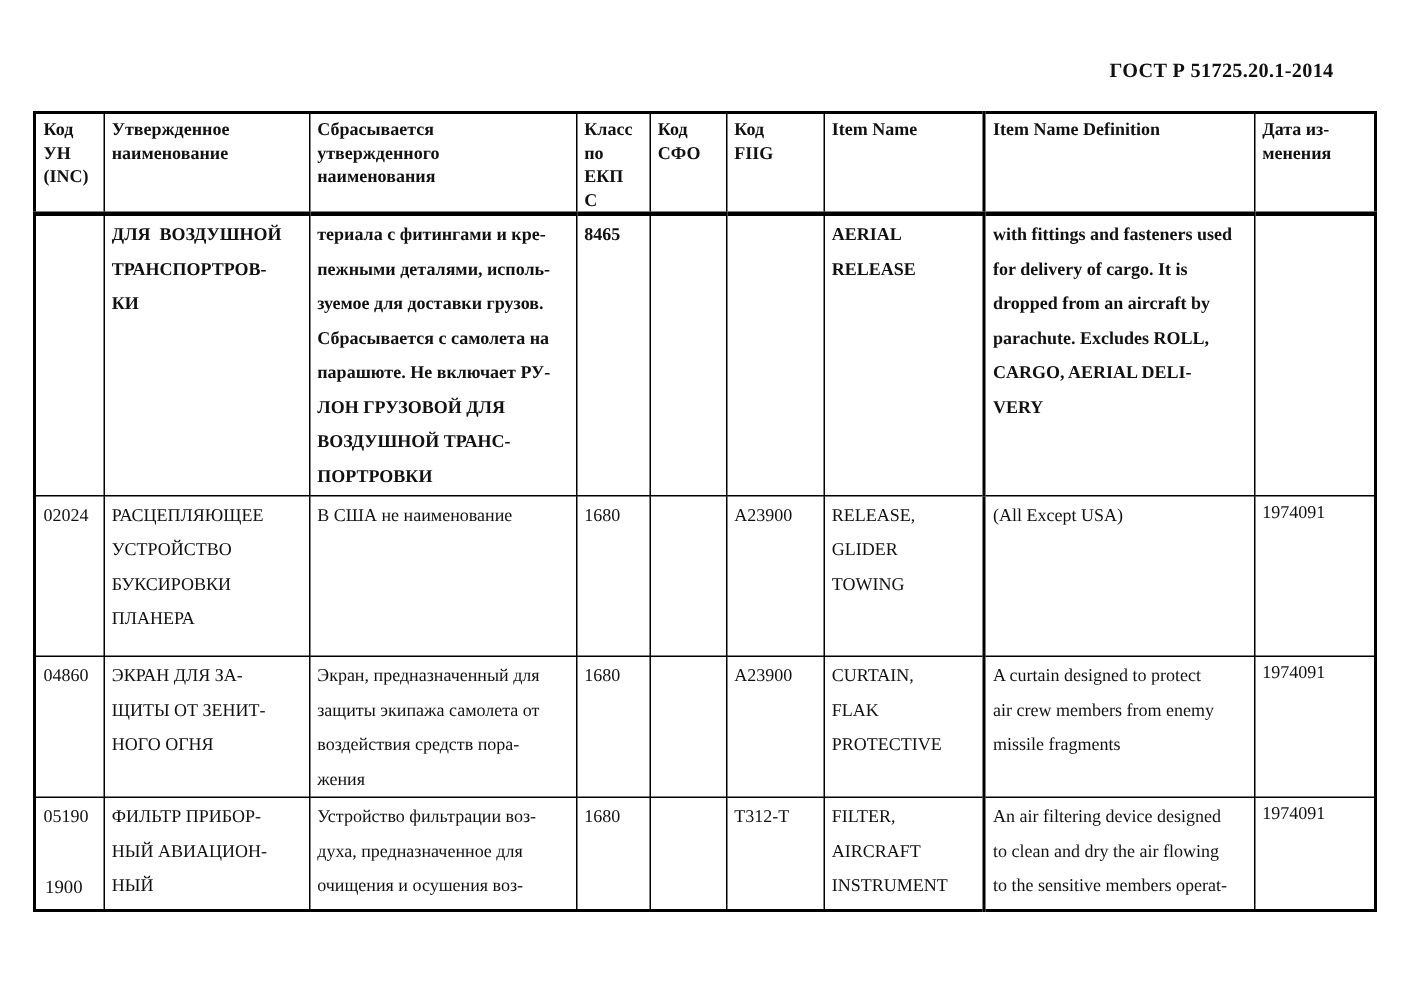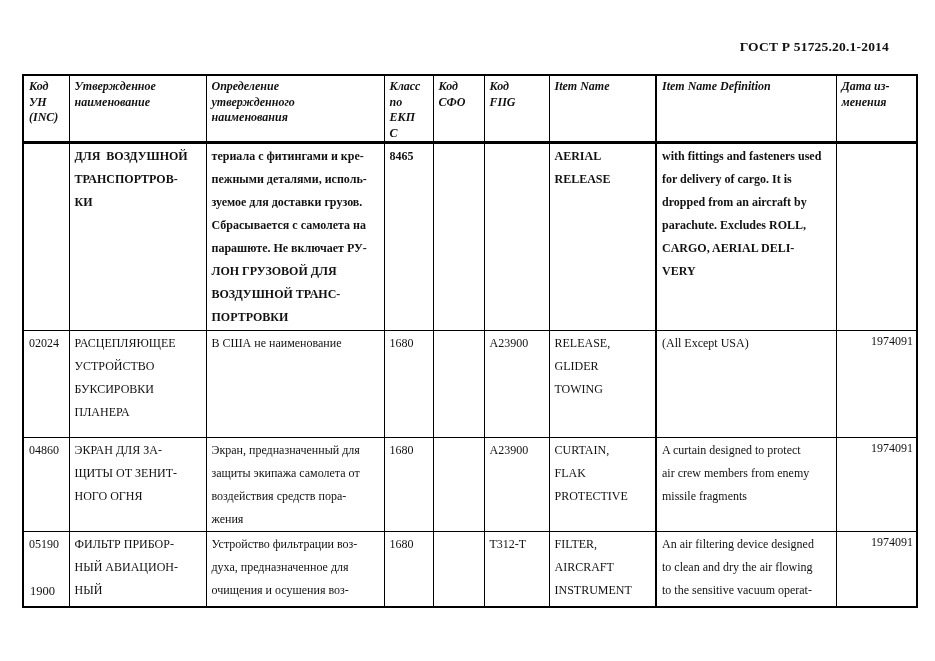--- a/index.html
+++ b/index.html
@@ -40,39 +40,37 @@
     padding: 0;
     box-sizing: border-box;
     overflow: hidden;
   }
   .main-table thead th {
     border-bottom: 3px solid #000;
     height: 66px;
     font-size: 12px;
     font-weight: bold;
     text-align: left;
-    font-style: italic;
   }
   .main-table .hcell {
     padding: 3px 3px 0 5px;
     line-height: 15.5px;
     white-space: pre-line;
     overflow: hidden;
   }
   .main-table td .cell {
     padding: 1px 3px 0 5px;
     font-size: 12px;
     line-height: 23px;
     white-space: pre;
     overflow: hidden;
   }
   .main-table td.date-col .cell {
     line-height: 17px;
     padding-top: 2px;
-    text-align: right;
   }
   
   .main-table th.thick-left,
   .main-table td.thick-left {
     border-left: 2px solid #000;
   }
   .row-1 td { height: 188px; font-weight: bold; }
   .row-2 td { height: 107px; margin-left: 10px; }
   .row-3 td { height: 94px; }
   .row-4 td { height: 75px; }
@@ -105,21 +103,21 @@
       <th>
           <div class="hcell">Код
 УН
 (INC)</div>
         </th>
       <th>
           <div class="hcell">Утвержденное
 наименование</div>
         </th>
       <th>
-          <div class="hcell">Определение
+          <div class="hcell">Сбрасывается
 утвержденного
 наименования</div>
         </th>
       <th>
           <div class="hcell">Класс
 по
 ЕКП
 С</div>
         </th>
       <th>
@@ -283,21 +281,21 @@
           <div class="cell">T312-T</div>
         </td>
       <td>
           <div class="cell">FILTER,
 AIRCRAFT
 INSTRUMENT</div>
         </td>
       <td class="thick-left">
           <div class="cell">An air filtering device designed
 to clean and dry the air flowing
-to the sensitive vacuum operat-</div>
+to the sensitive members operat-</div>
         </td>
       <td class="date-col">
           <div class="cell">1974091</div>
         </td>
     </tr>
   </tbody>
 </table>
 
 <div class="page-number">1900</div>
 

